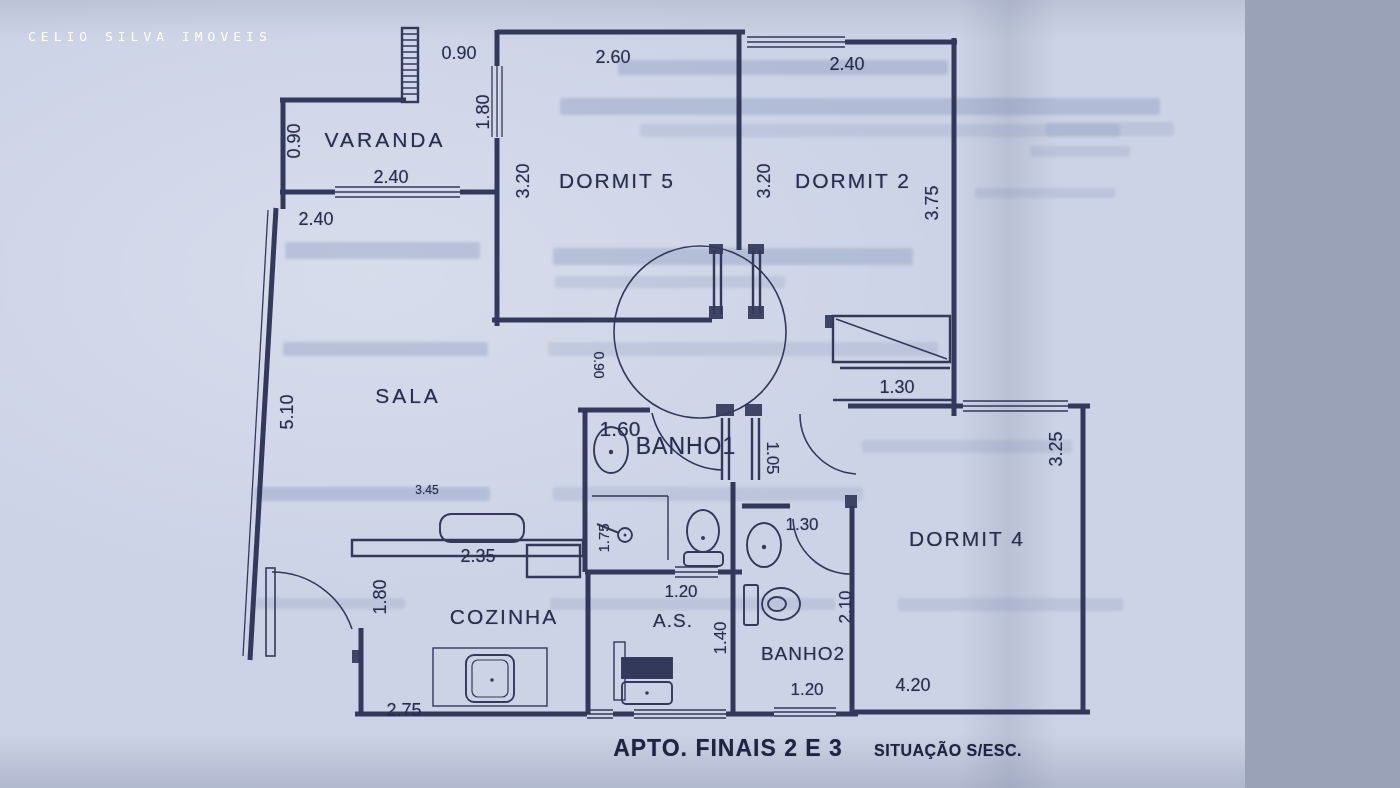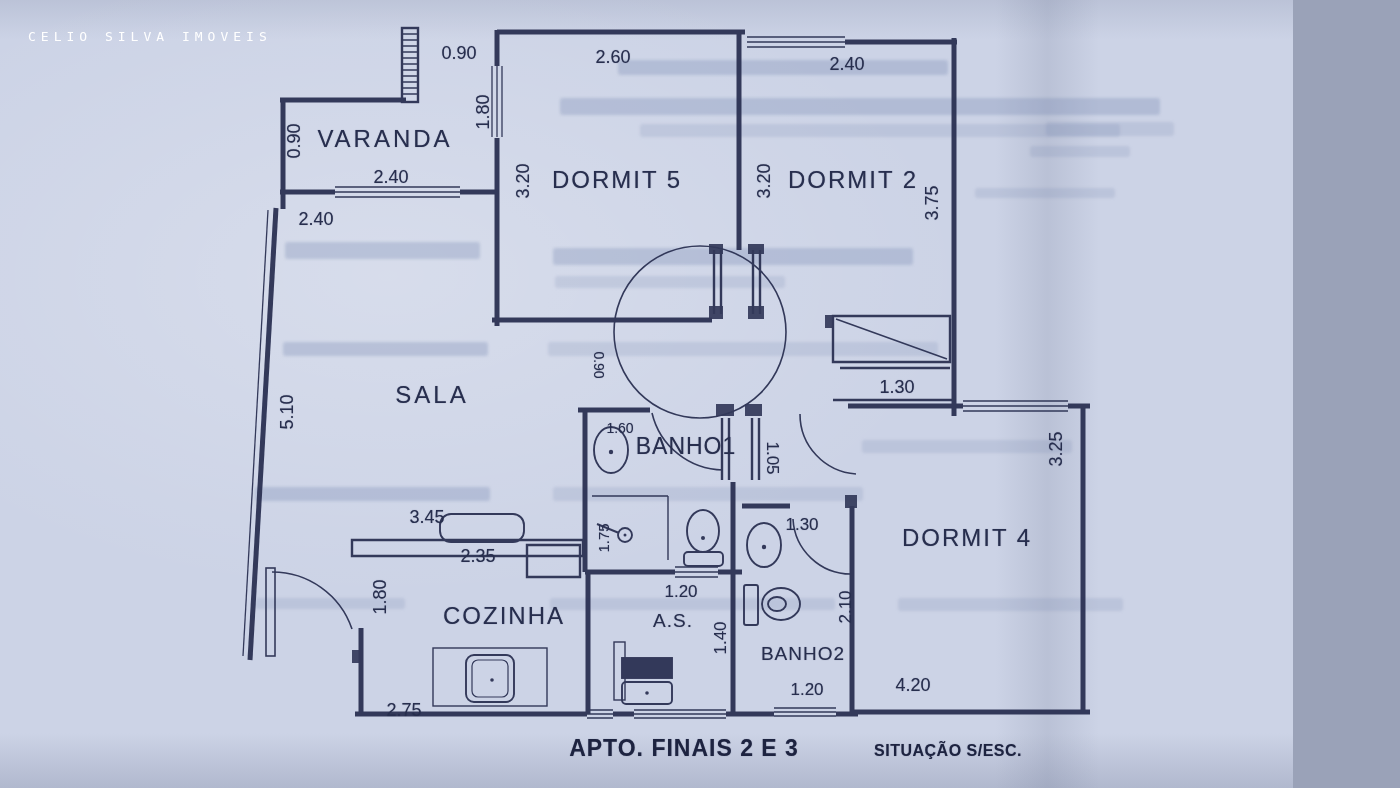--- a/index.html
+++ b/index.html
@@ -4,37 +4,36 @@
 <style>
   html,body{margin:0;padding:0;background:#9aa2b8;}
   #photo{
     position:relative;width:1245px;height:788px;overflow:hidden;
     background:
       radial-gradient(ellipse 900px 500px at 30% 35%, rgba(255,255,255,0.22), rgba(255,255,255,0) 65%),
       linear-gradient(90deg, rgba(0,0,0,0) 77%, rgba(90,100,130,0.16) 81%, rgba(0,0,0,0) 85%),
       linear-gradient(180deg, rgba(120,130,158,0.20) 0%, rgba(0,0,0,0) 5%, rgba(0,0,0,0) 93%, rgba(95,105,135,0.25) 100%),
       #ccd3e6;
     font-family:"Liberation Sans", sans-serif;
-    padding-left:48px;
   }
   .lbl{
     position:absolute;transform:translate(-50%,-50%);
     color:#272e4e;white-space:nowrap;line-height:1;
     text-shadow:0 0 1px rgba(39,46,78,0.45);
   }
   .v  {transform:translate(-50%,-50%) rotate(-90deg);}
   .vcw{transform:translate(-50%,-50%) rotate(90deg);}
-  .room{letter-spacing:2px;font-size:24px;}
+  .room{letter-spacing:2px;font-size:21px;}
   .dim{font-size:18px;}
   #watermark{
     position:absolute;left:28px;top:30px;
     font-family:"DejaVu Sans Mono", monospace;font-size:13px;
     color:#ffffff;letter-spacing:5px;text-shadow:none;transform:none;
   }
-  #plan-title{font-weight:bold;font-size:23px;letter-spacing:1px;color:#1d2340;}
+  #plan-title{font-weight:bold;font-size:23px;letter-spacing:1px;color:#1d2340;margin-left:44px;}
   #plan-subtitle{font-weight:bold;font-size:16px;letter-spacing:0.5px;color:#1d2340;}
   svg{position:absolute;left:0;top:0;}
   .noise{
     position:absolute;border-radius:3px;
     background:rgba(100,118,165,0.26);filter:blur(1.6px);
   }
   .noise.lt{background:rgba(108,124,168,0.17);}
 </style>
 </head>
 <body>
@@ -177,35 +176,35 @@
         <rect x="440" y="514" width="84" height="28" rx="11"></rect>
       </g>
     </g>
   </svg>
 
   <span id="watermark" class="lbl">CELIO SILVA IMOVEIS</span>
 
   <span class="lbl room" style="left:385px;top:139px;letter-spacing:3px">VARANDA</span>
   <span class="lbl room" style="left:617px;top:180px">DORMIT 5</span>
   <span class="lbl room" style="left:853px;top:180px">DORMIT 2</span>
-  <span class="lbl room" style="left:432px;top:395px;letter-spacing:3px">SALA</span>
+  <span class="lbl room" style="left:408px;top:395px;letter-spacing:3px">SALA</span>
   <span class="lbl room" style="left:686px;top:446px;font-size:23px;letter-spacing:1px">BANHO1</span>
   <span class="lbl room" style="left:967px;top:538px">DORMIT 4</span>
   <span class="lbl room" style="left:504px;top:616px">COZINHA</span>
   <span class="lbl room" style="left:673px;top:620px;font-size:19px;letter-spacing:1px">A.S.</span>
   <span class="lbl room" style="left:803px;top:653px;font-size:19px;letter-spacing:1px">BANHO2</span>
 
   <span class="lbl dim" style="left:459px;top:53px">0.90</span>
   <span class="lbl dim" style="left:613px;top:57px">2.60</span>
   <span class="lbl dim" style="left:847px;top:64px">2.40</span>
   <span class="lbl dim" style="left:391px;top:177px">2.40</span>
   <span class="lbl dim" style="left:316px;top:219px">2.40</span>
   <span class="lbl dim" style="left:897px;top:387px">1.30</span>
-  <span class="lbl dim" style="left:620px;top:428px;font-size:14px">1.60</span>
-  <span class="lbl dim" style="left:427px;top:517px;font-size:18px">3.45</span>
+  <span class="lbl dim" style="left:620px;top:428px;font-size:21px">1.60</span>
+  <span class="lbl dim" style="left:427px;top:490px;font-size:12px">3.45</span>
   <span class="lbl dim" style="left:478px;top:556px">2.35</span>
   <span class="lbl dim" style="left:802px;top:524px;font-size:17px">1.30</span>
   <span class="lbl dim" style="left:681px;top:591px;font-size:17px">1.20</span>
   <span class="lbl dim" style="left:404px;top:710px">2.75</span>
   <span class="lbl dim" style="left:807px;top:689px;font-size:17px">1.20</span>
   <span class="lbl dim" style="left:913px;top:685px">4.20</span>
 
   <span class="lbl dim v" style="left:294px;top:141px">0.90</span>
   <span class="lbl dim v" style="left:483px;top:112px">1.80</span>
   <span class="lbl dim v" style="left:523px;top:181px">3.20</span>

